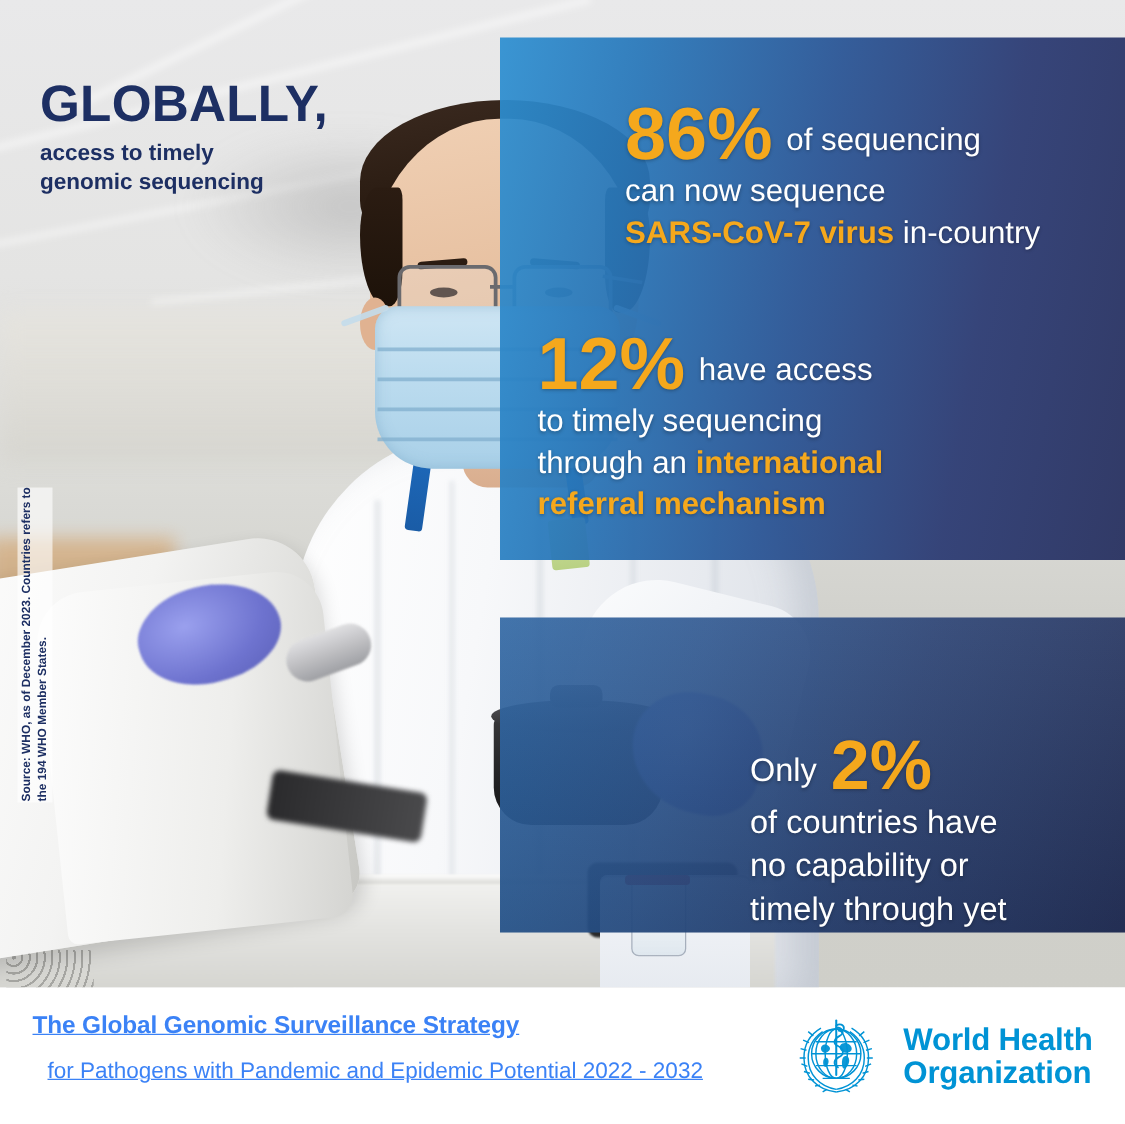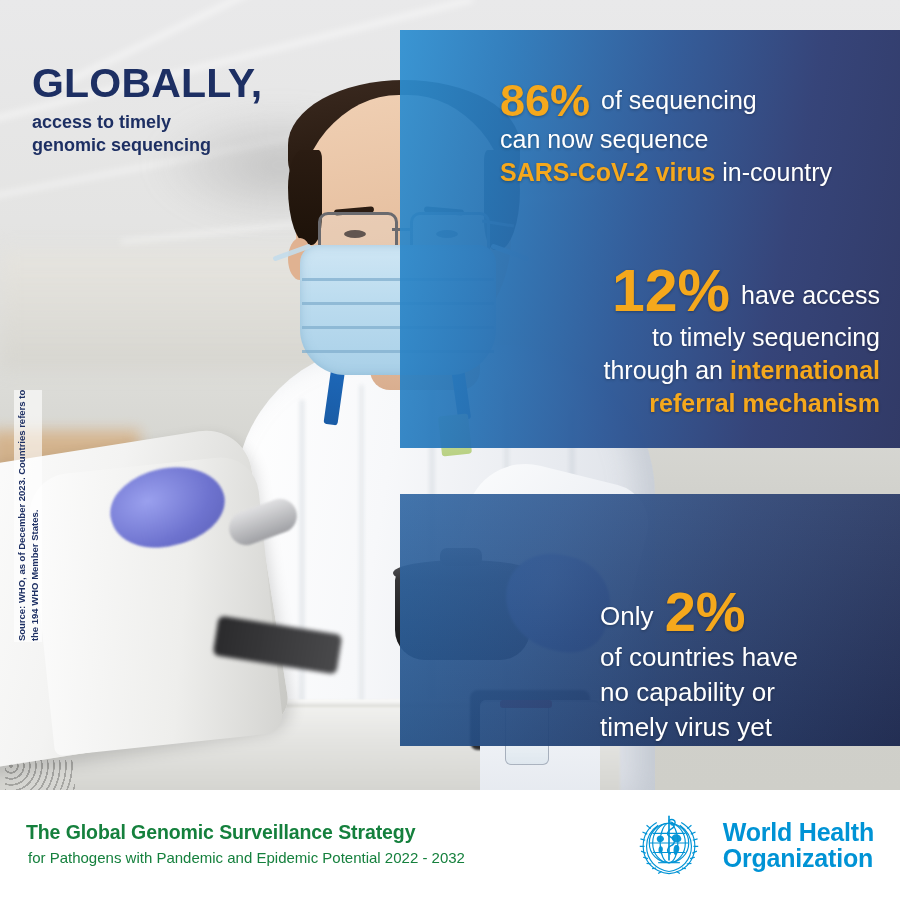--- a/index.html
+++ b/index.html
@@ -324,25 +324,24 @@
     line-height: 1;
     text-shadow: 0 1px 3px rgba(0,0,0,0.30);
   }
   .hl { color: #F5A81C; font-weight: 700; }
 
   .stat-86 {
     left: 500px; top: 78px; width: 380px;
     text-align: left;
     font-size: 25px; font-weight: 400; line-height: 1.32;
   }
-  .stat-86 .pct { font-size: 45px; vertical-align: -7px; margin-right: 4px; }
+  .stat-86 .pct { font-size: 59px; vertical-align: -7px; margin-right: 4px; }
 
   .stat-12 {
     left: 430px; top: 262px; width: 450px;
-    text-align: right;
     font-size: 25px; font-weight: 400; line-height: 1.32;
   }
   .stat-12 .pct { font-size: 59px; vertical-align: -7px; margin-right: 4px; }
 
   .stat-2 {
     left: 600px; top: 584px; width: 282px;
     text-align: left;
     font-size: 26px; font-weight: 400; line-height: 1.34;
   }
   .stat-2 .pct { font-size: 56px; vertical-align: -6px; margin-left: 4px; }
@@ -372,27 +371,27 @@
     position: absolute;
     left: 0; top: 790px;
     width: 900px; height: 109px;
     background: #ffffff;
     display: flex;
     align-items: center;
     justify-content: space-between;
     padding: 0 26px;
     box-sizing: border-box;
   }
-  .footer-text { color: #15803d; }
+  .footer-text { color: #3b82f6; text-decoration: underline; }
   .footer-text .l1 {
     font-size: 19.5px; font-weight: 700; line-height: 1.3; margin: 0 0 3px 0;
     letter-spacing: -0.1px;
   }
   .footer-text .l2 {
-    font-size: 15px; font-weight: 400; line-height: 1.3; margin: 2px;
+    font-size: 18px; font-weight: 400; line-height: 1.3; margin: 12px;
   }
   .who-logo {
     display: flex;
     align-items: center;
     gap: 20px;
   }
   .who-word {
     color: #0093D5;
     font-size: 25px;
     font-weight: 700;
@@ -472,35 +471,35 @@
     <p class="big">GLOBALLY,</p>
     <p class="sub">
       <span>access to timely</span><br>
       <span>genomic sequencing</span><br>
     </p>
   </div>
 
   <div class="stat stat-86">
     <span class="pct">86%</span><span> of sequencing</span><br>
     <span>can now sequence</span><br>
-    <span class="hl">SARS-CoV-2 virus</span><span> in-country</span>
+    <span class="hl">SARS-CoV-7 virus</span><span> in-country</span>
   </div>
 
   <div class="stat stat-12">
     <span class="pct">12%</span><span> have access</span><br>
     <span>to timely sequencing</span><br>
     <span>through an </span><span class="hl">international</span><br>
     <span class="hl">referral mechanism</span>
   </div>
 
   <div class="stat stat-2">
     <span>Only </span><span class="pct">2%</span><br>
     <span>of countries have</span><br>
     <span>no capability or</span><br>
-    <span>timely virus yet</span>
+    <span>timely through yet</span>
   </div>
 
   <div class="source-wrap">
     <div class="source-note">Source: WHO, as of December 2023. Countries refers to the 194 WHO Member States.</div>
   </div>
 
   <div class="footer">
     <div class="footer-text">
       <p class="l1">The Global Genomic Surveillance Strategy</p>
       <p class="l2">for Pathogens with Pandemic and Epidemic Potential 2022 - 2032</p>

